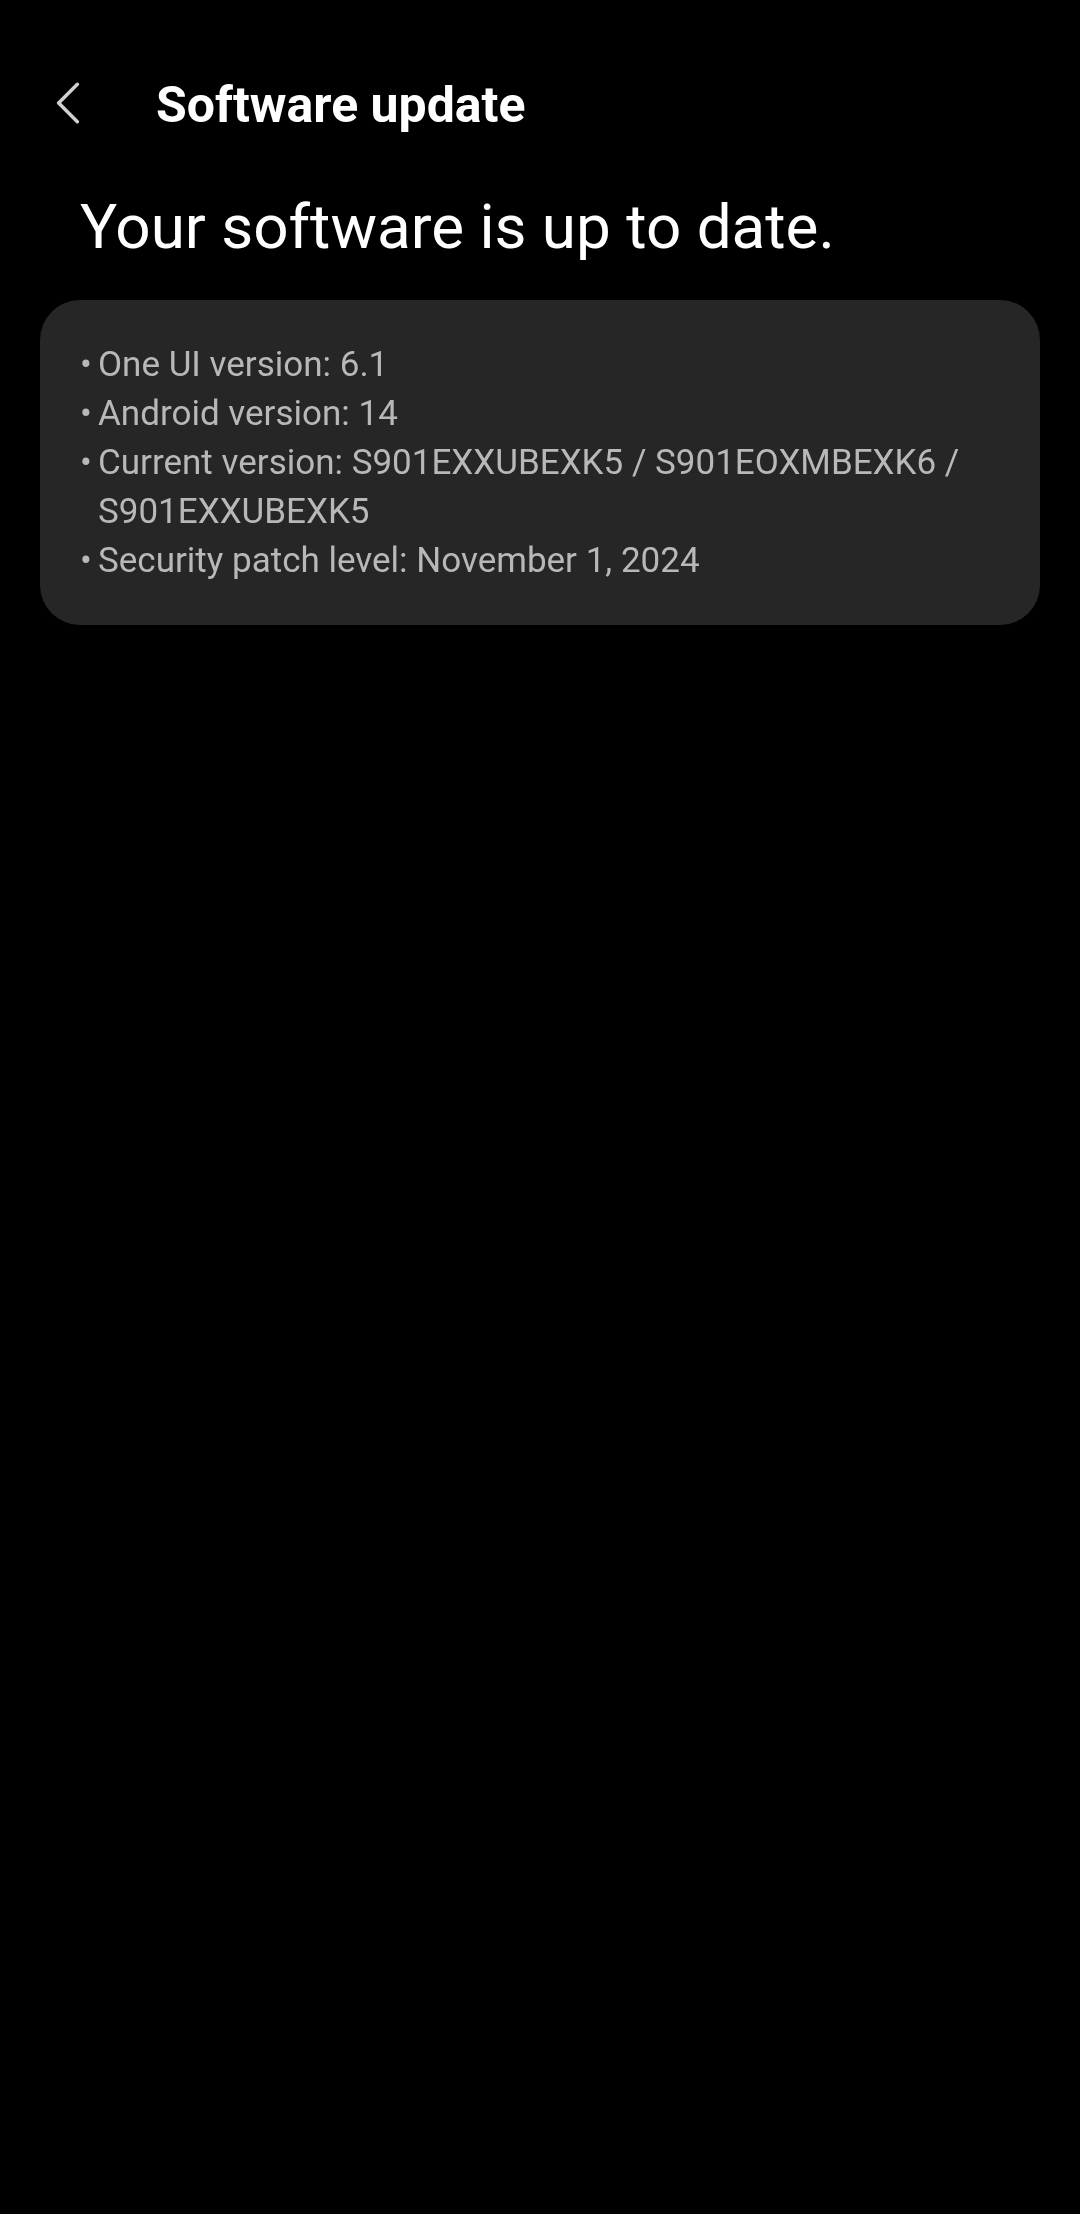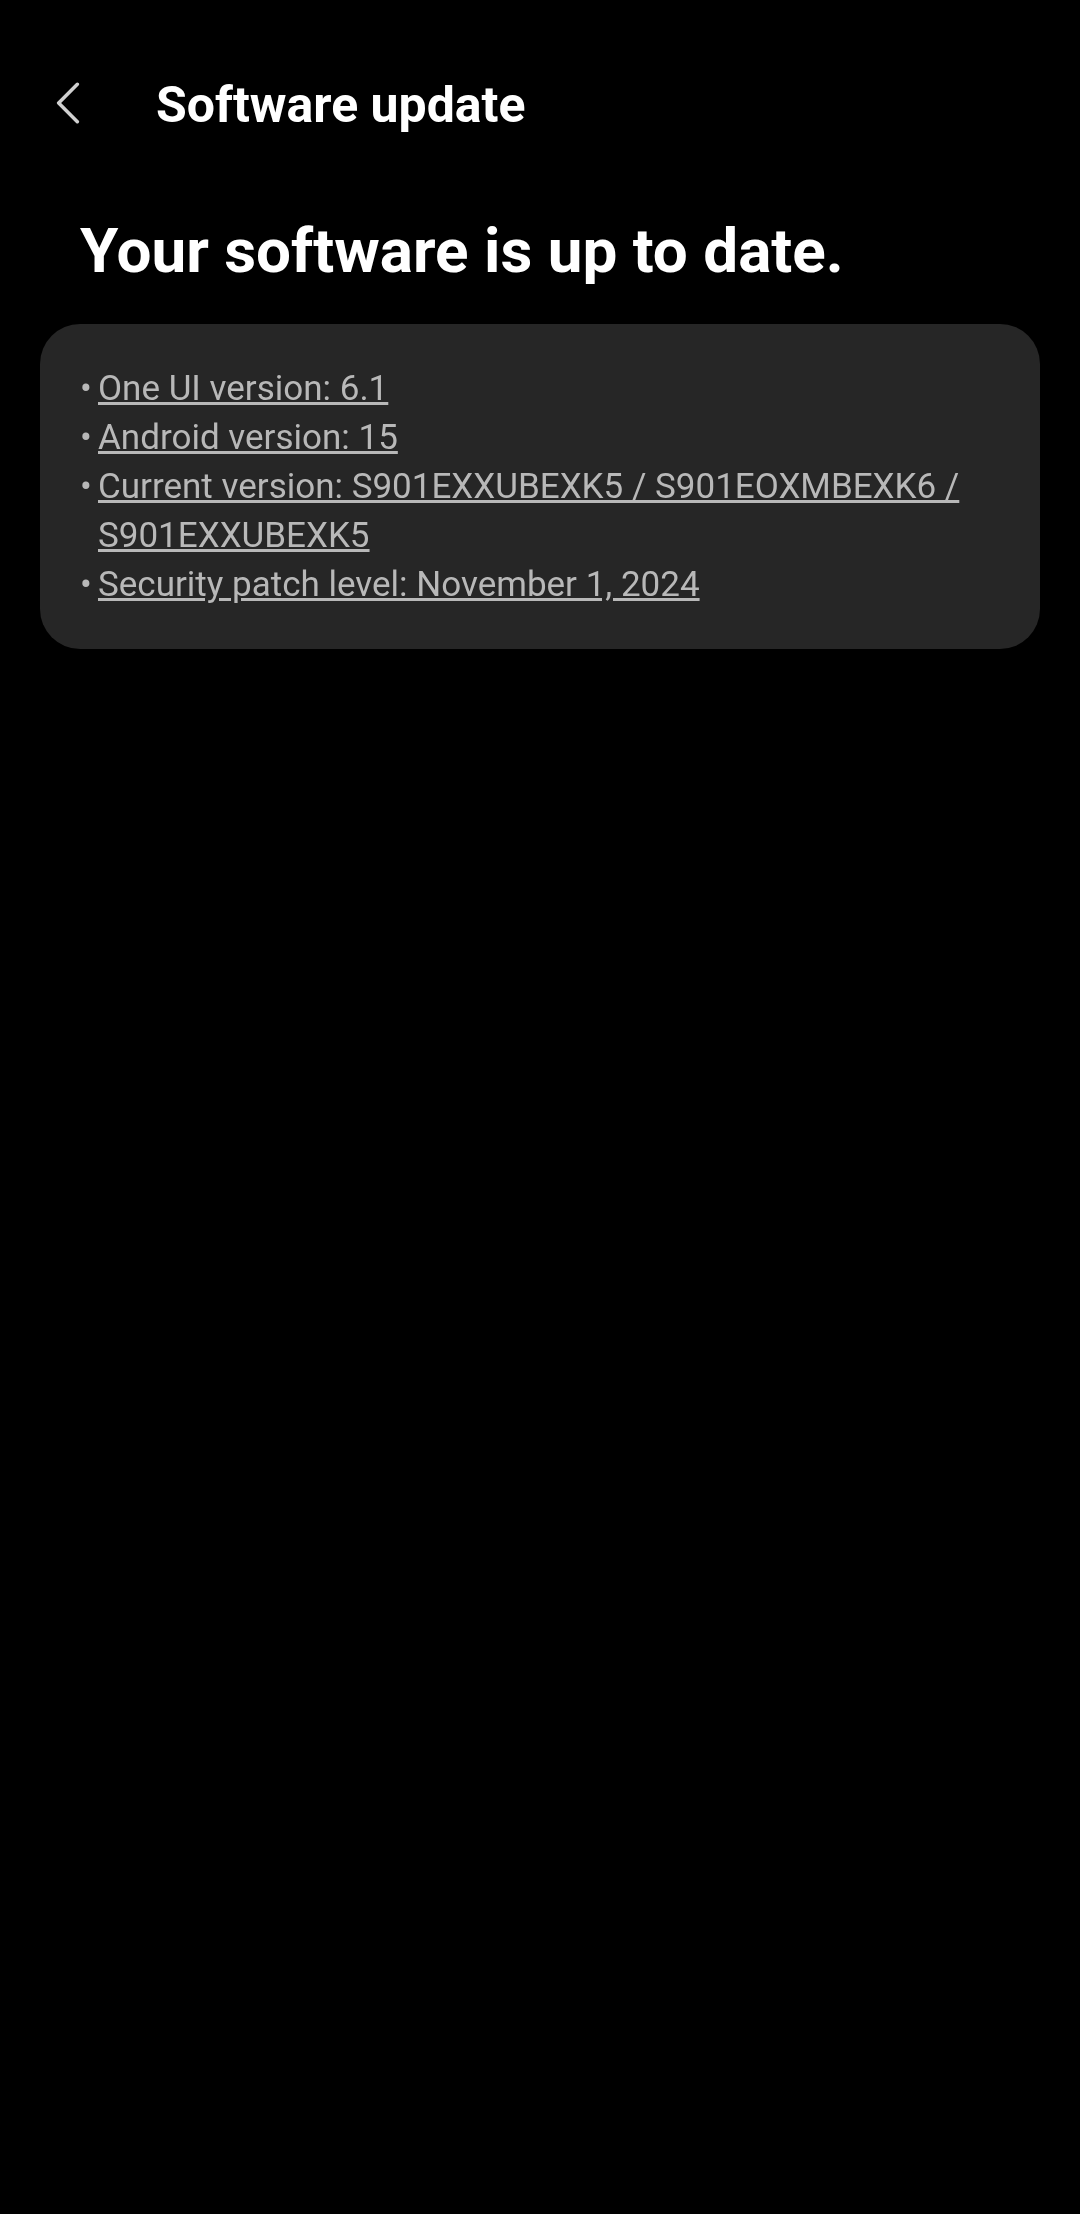--- a/index.html
+++ b/index.html
@@ -38,24 +38,23 @@
       color: #ffffff;
       font-size: 50px;
       font-weight: 700;
     }
     .content {
       padding: 40px 40px 0 40px;
     }
     .status-heading {
       color: #ffffff;
       font-size: 62px;
-      font-weight: 700;
+      font-weight: 400;
       line-height: 1.2;
       padding: 0 40px 36px 40px;
-      margin-top: 24px;
     }
     .info-card {
       background-color: #262626;
       border-radius: 40px;
       padding: 40px;
     }
     .card-title {
       color: #f0f0f0;
       font-size: 36px;
       font-weight: 600;
@@ -63,21 +62,20 @@
     }
     .info-list {
       list-style: none;
     }
     .info-item {
       color: #b8b8b8;
       font-size: 35px;
       line-height: 1.4;
       position: relative;
       padding-left: 18px;
-      text-decoration: underline;
     }
     .info-item::before {
       content: '•';
       position: absolute;
       left: 0;
       color: #b8b8b8;
     }
   </style>
 </head>
 <body>
@@ -92,18 +90,18 @@
   </div>
   <h1 class="page-title">Software update</h1>
 </div>
 
 <div class="content">
   <h2 class="status-heading">Your software is up to date.</h2>
 
   <div class="info-card">
     <ul class="info-list">
       <li class="info-item">One UI version: 6.1</li>
-      <li class="info-item">Android version: 15</li>
+      <li class="info-item">Android version: 14</li>
       <li class="info-item">Current version: S901EXXUBEXK5 / S901EOXMBEXK6 / S901EXXUBEXK5</li>
       <li class="info-item">Security patch level: November 1, 2024</li>
     </ul>
   </div>
 </div>
 
 </body></html>

